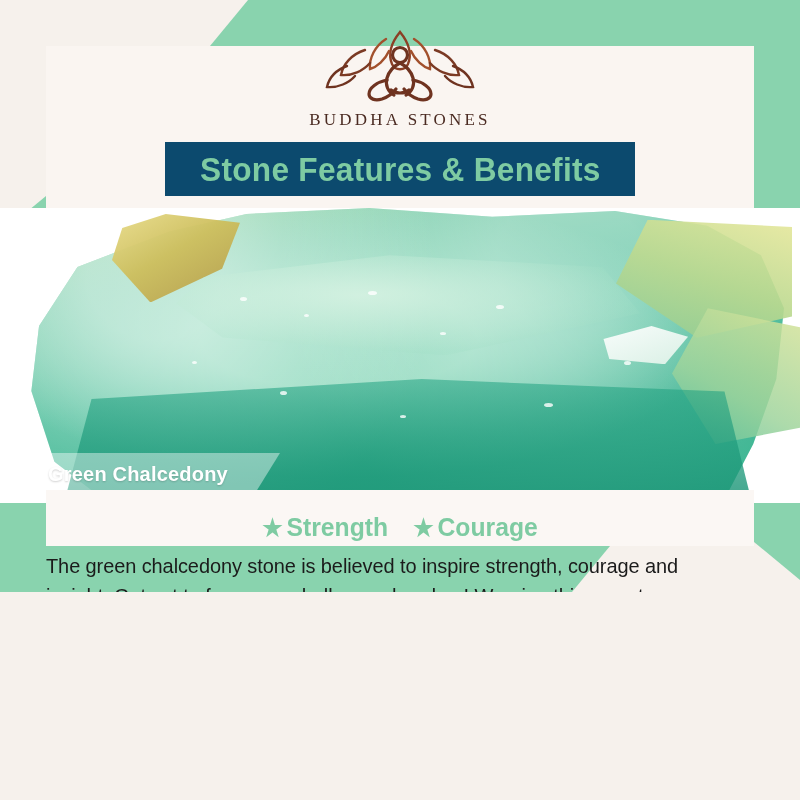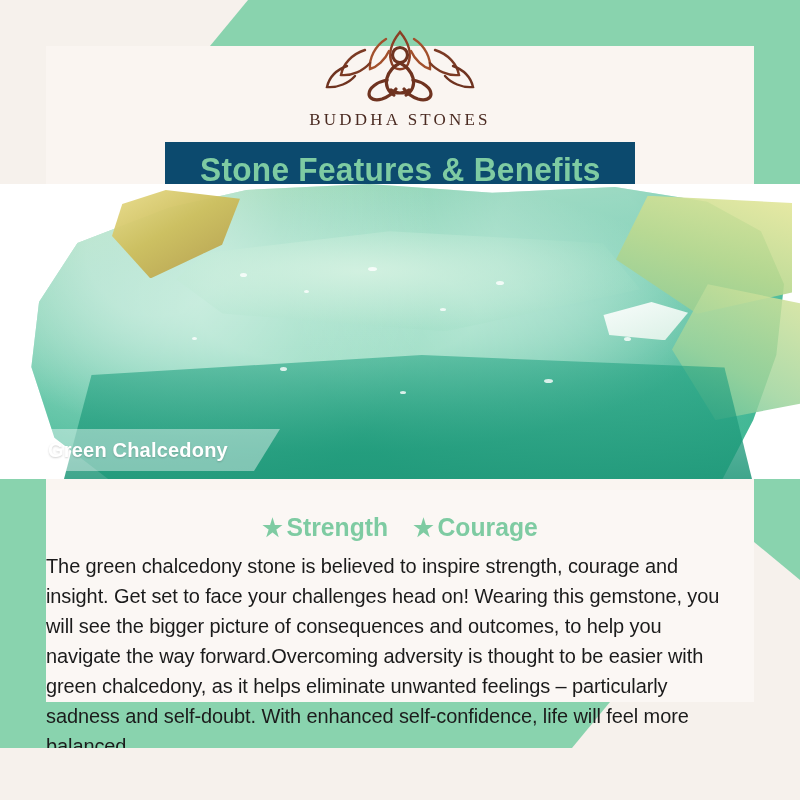--- a/index.html
+++ b/index.html
@@ -4,21 +4,21 @@
 <style>
   html,body{margin:0;padding:0;}
   body{
     width:800px;height:800px;
     background:#f6f1ec;
     font-family:"Liberation Sans", sans-serif;
     overflow:hidden;
   }
   #poster{
     position:relative;
-    width:800px;height:748px;
+    width:800px;height:592px;
     background:#f6f1ec;
     overflow:hidden;
   }
 
   
   .band{position:absolute;background:#89d3ae;}
 
   
   #band-top{
     top:0;left:210px;width:590px;height:46px;
@@ -74,21 +74,21 @@
     font-weight:bold;
     color:#7ecba2;
     letter-spacing:.3px;
     transform:scaleX(.93);
     white-space:nowrap;
   }
 
   
   #stone-figure{
     position:absolute;
-    left:-46px;right:-46px;top:138px;height:295px;
+    left:-46px;right:-46px;top:162px;height:295px;
     overflow:hidden;
     background:#ffffff;
   }
   #stone-art{
     position:absolute;inset:0;
     background:#ffffff;
   }
   
   #stone-body{
     position:absolute;

